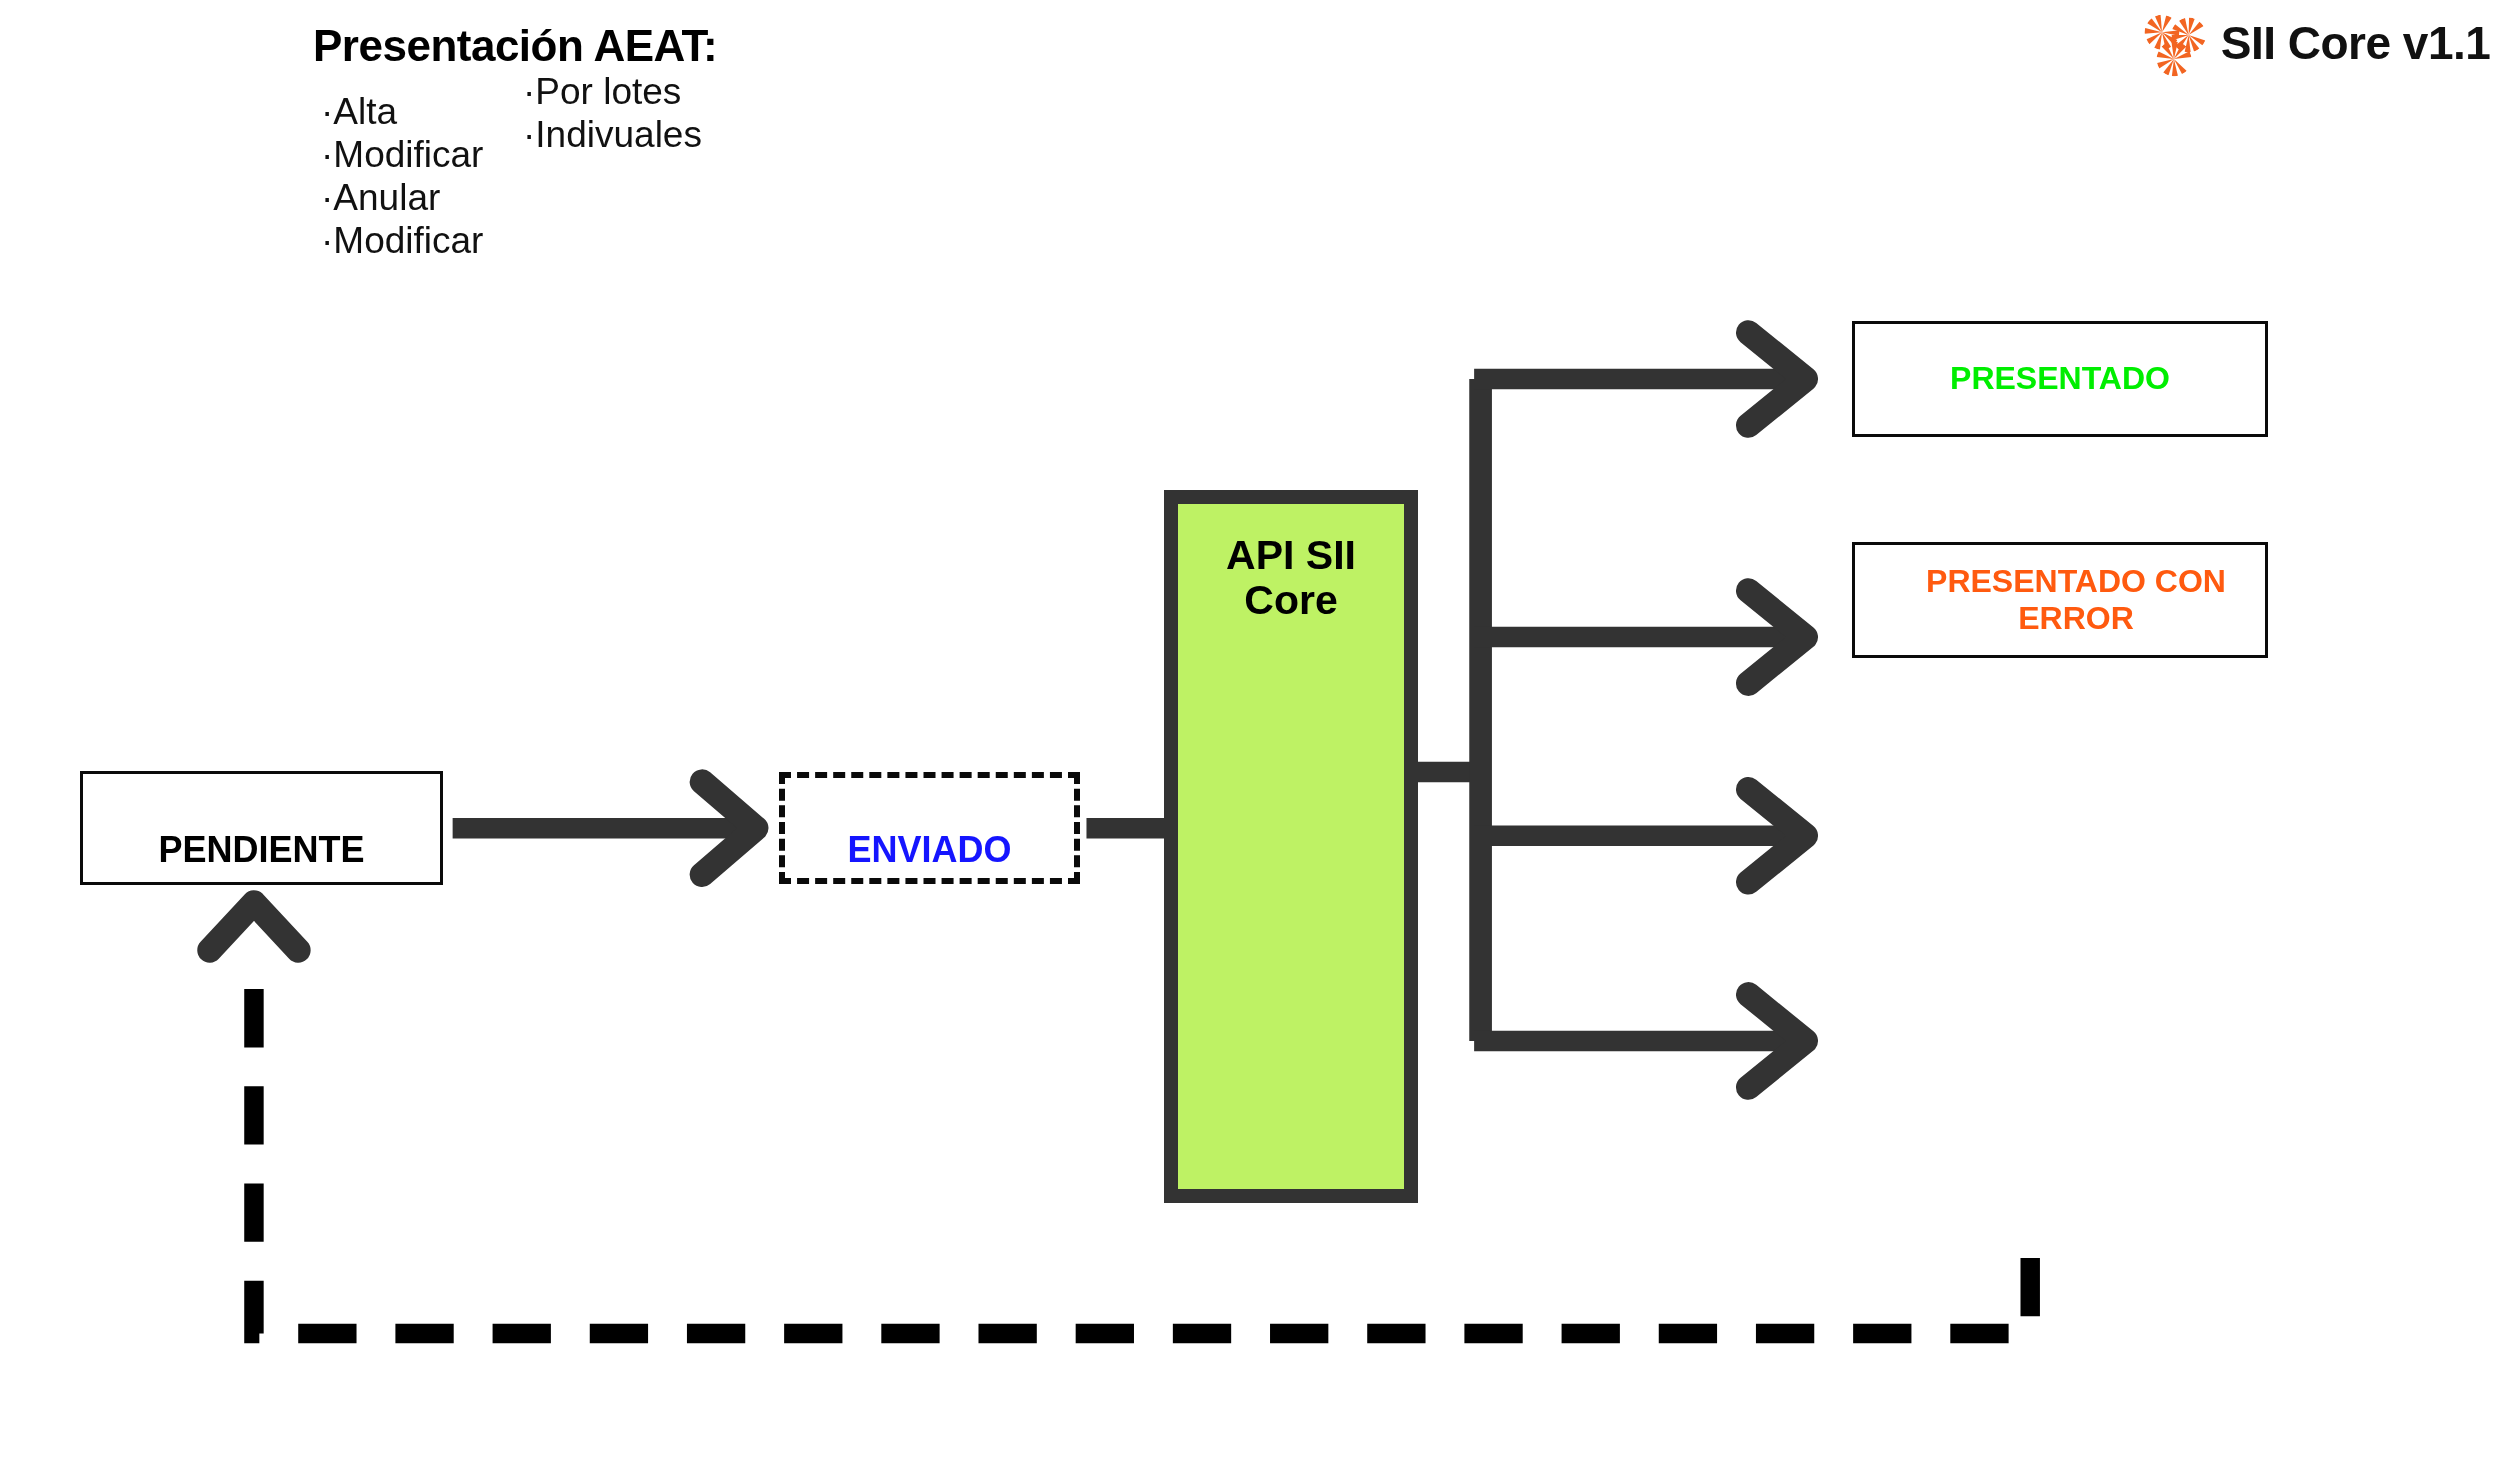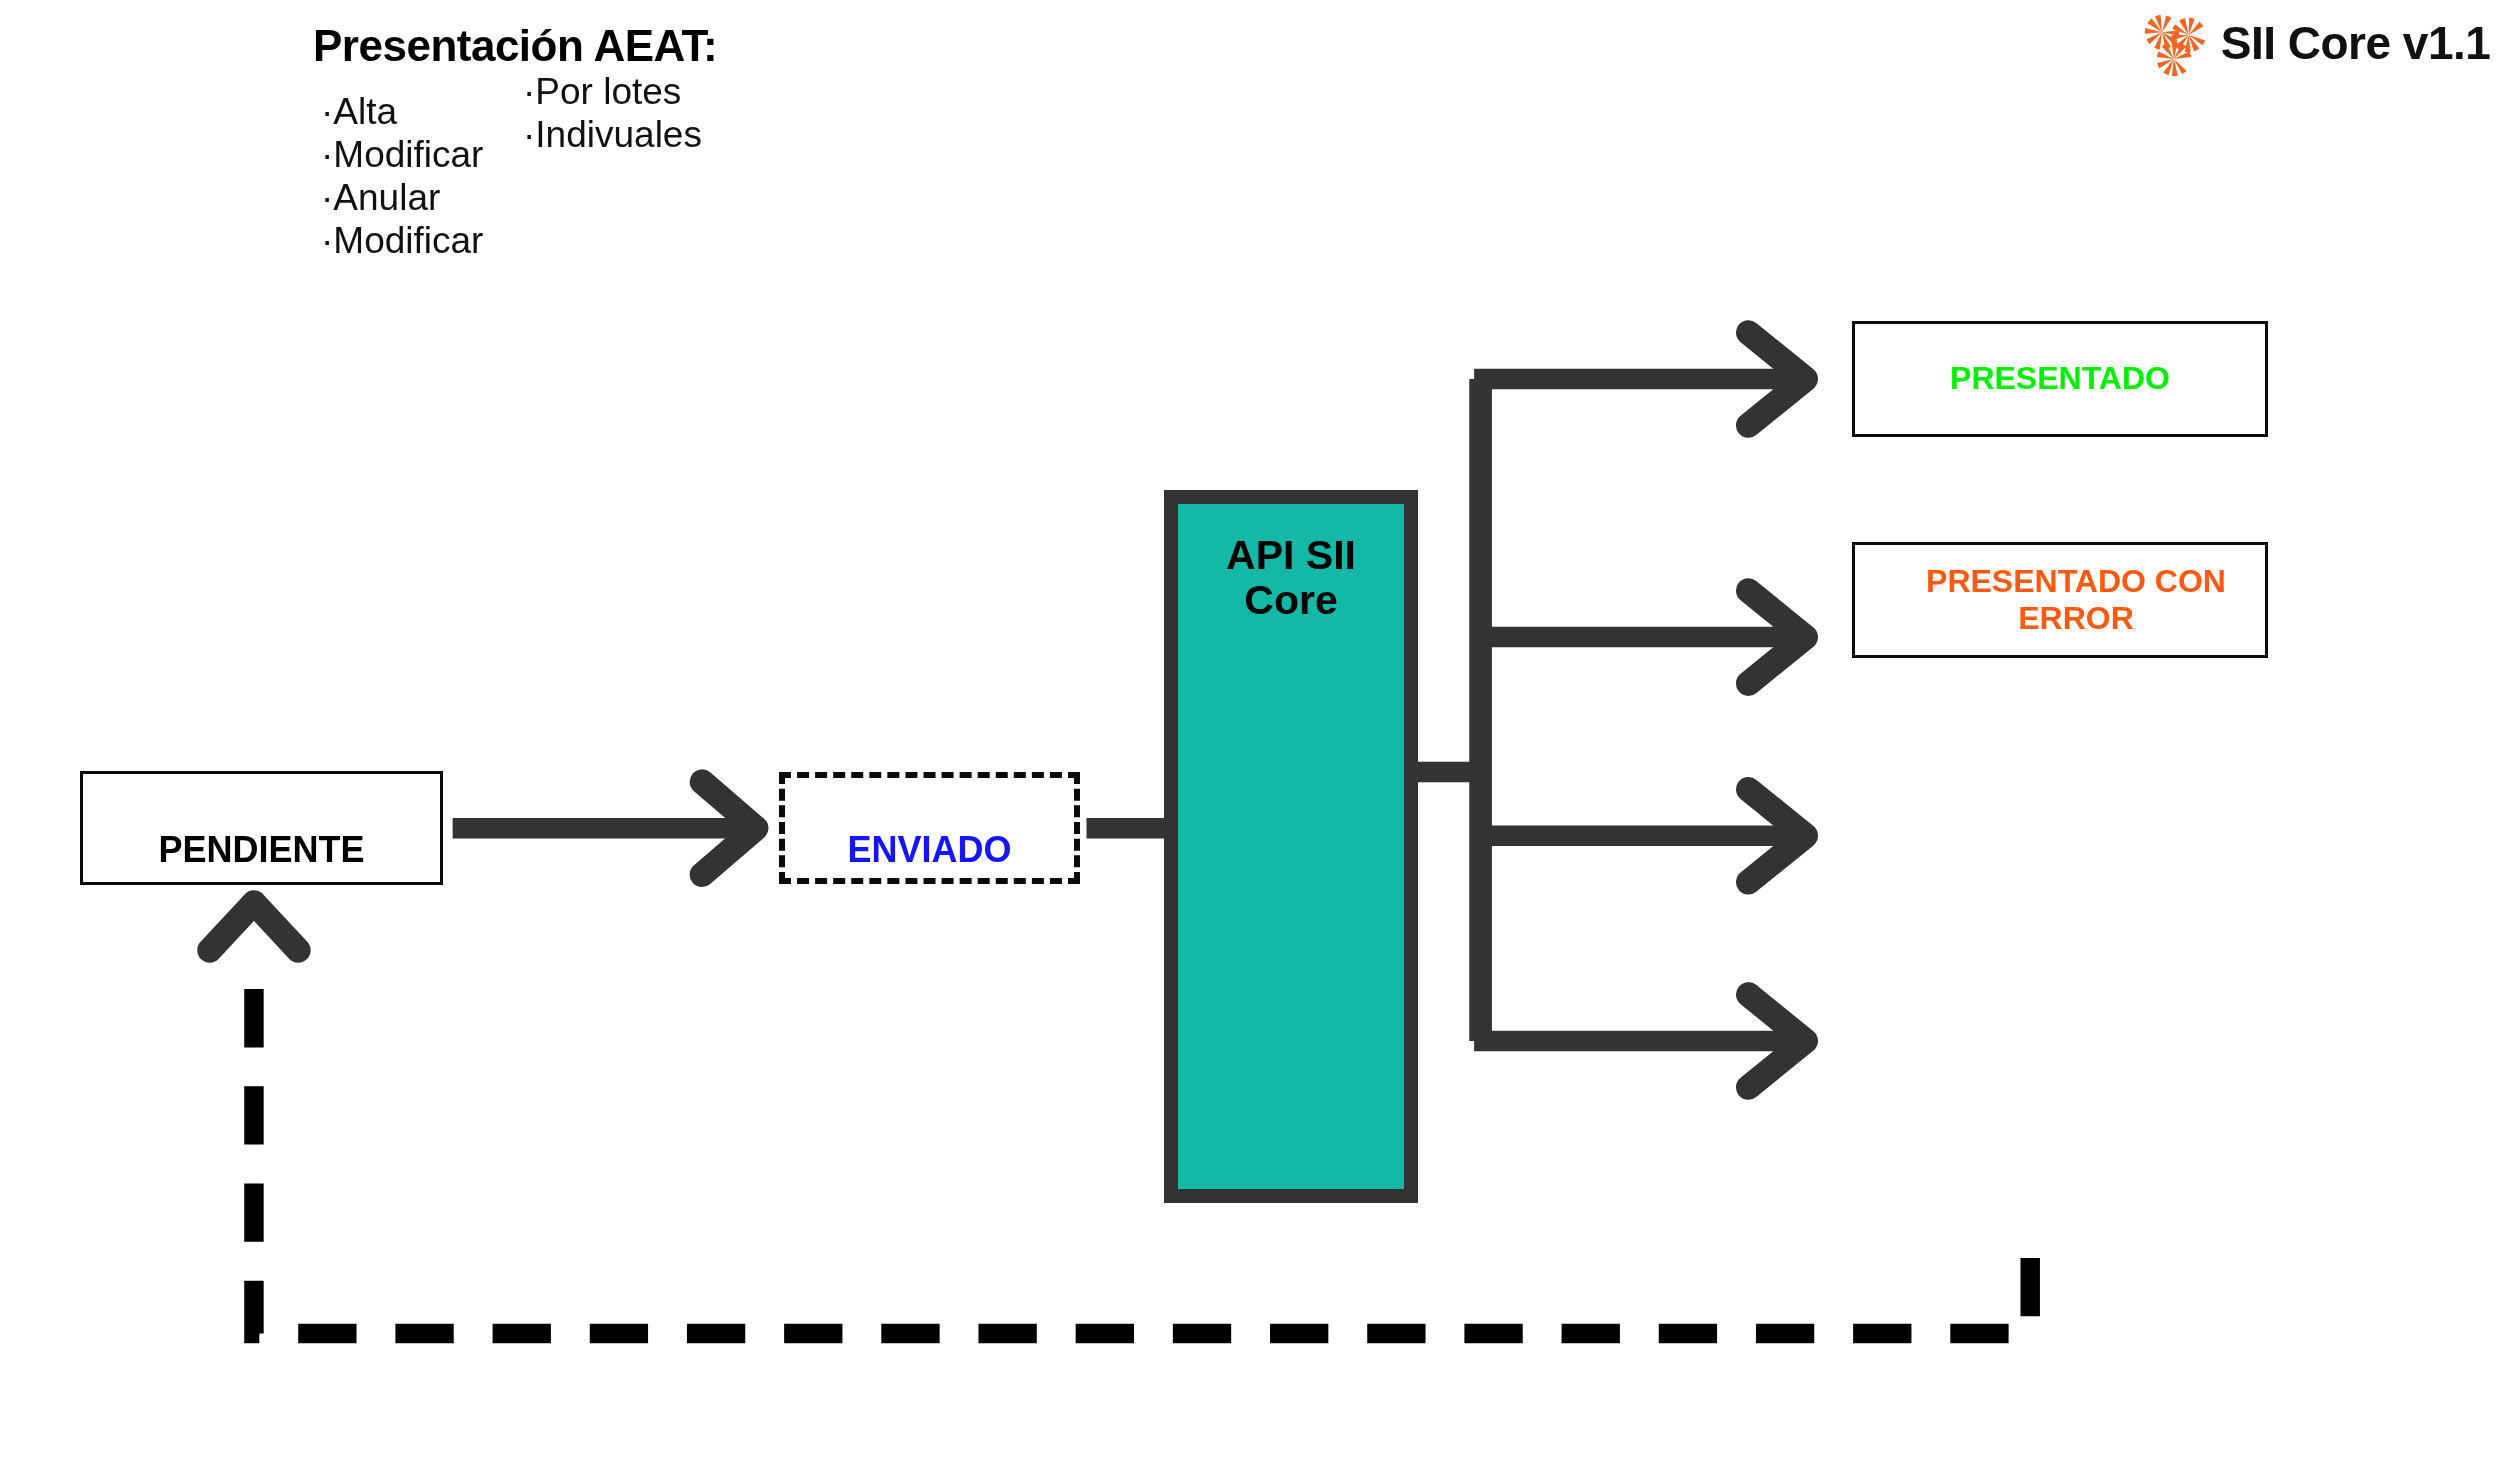--- a/index.html
+++ b/index.html
@@ -101,21 +101,21 @@
   #node-enviado {
     left: 779px; top: 772px; width: 301px; height: 112px;
     font-size: 36px; font-weight: bold; color: #1515ff;
   }
 
   #node-api {
     position: absolute;
     left: 1164px; top: 490px; width: 254px; height: 713px;
     box-sizing: border-box;
     border: 14px solid #333333;
-    background: #14b8a6;
+    background: #bef264;
     display: flex;
     align-items: flex-start;
     justify-content: center;
     padding-top: 29px;
     font-size: 41px;
     font-weight: bold;
     color: #000000;
     line-height: 1.1;
     text-align: center;
   }

